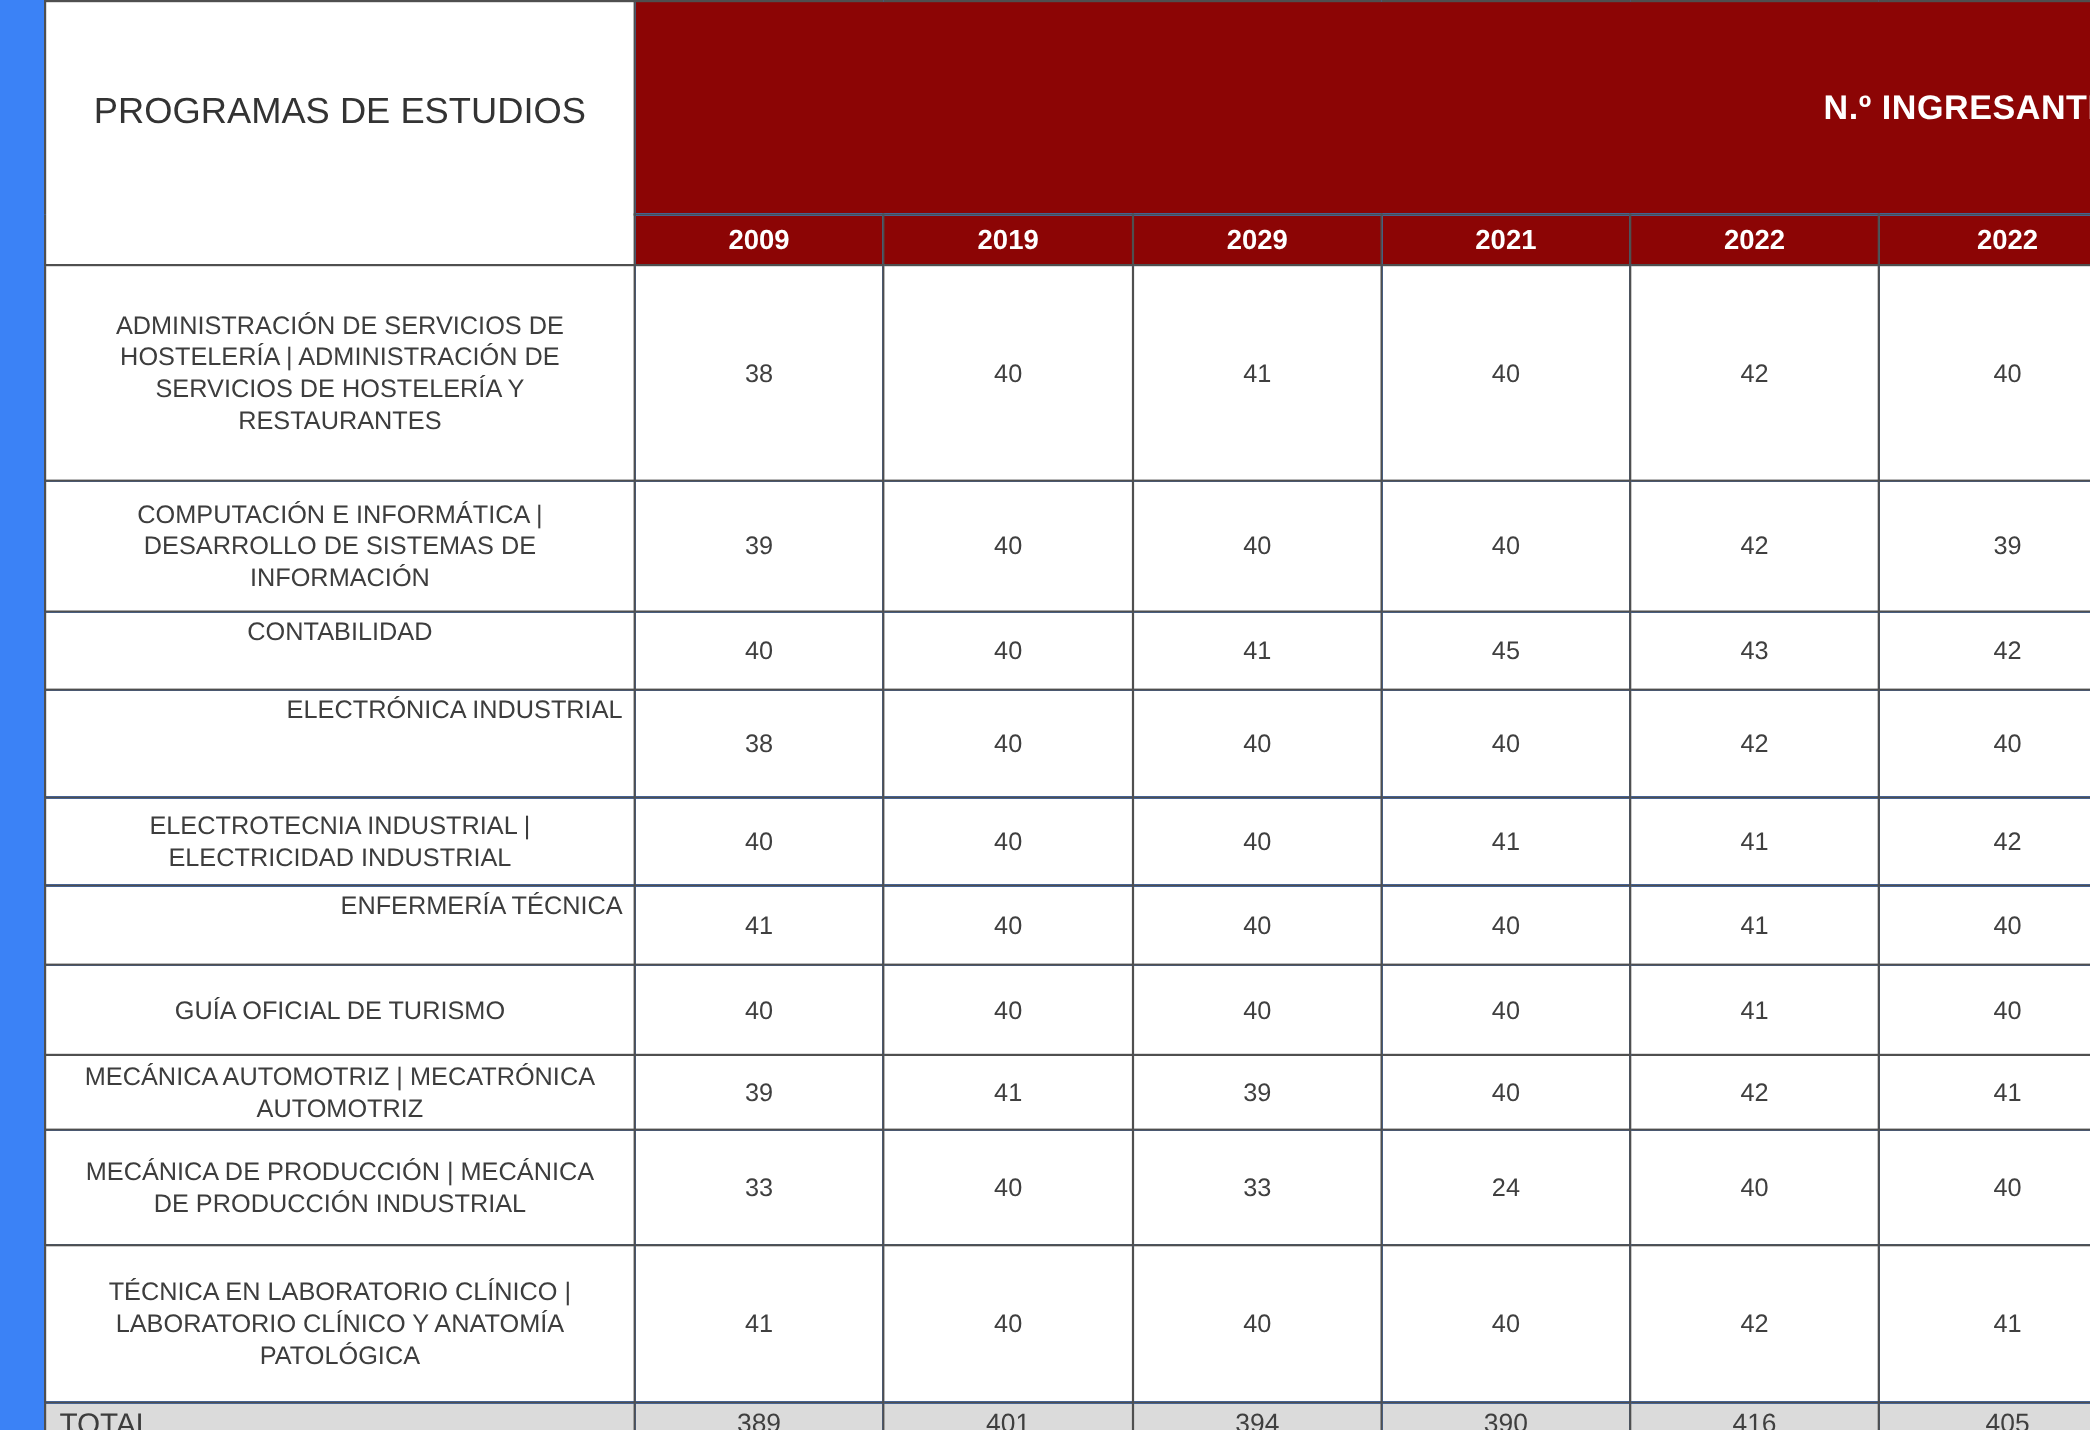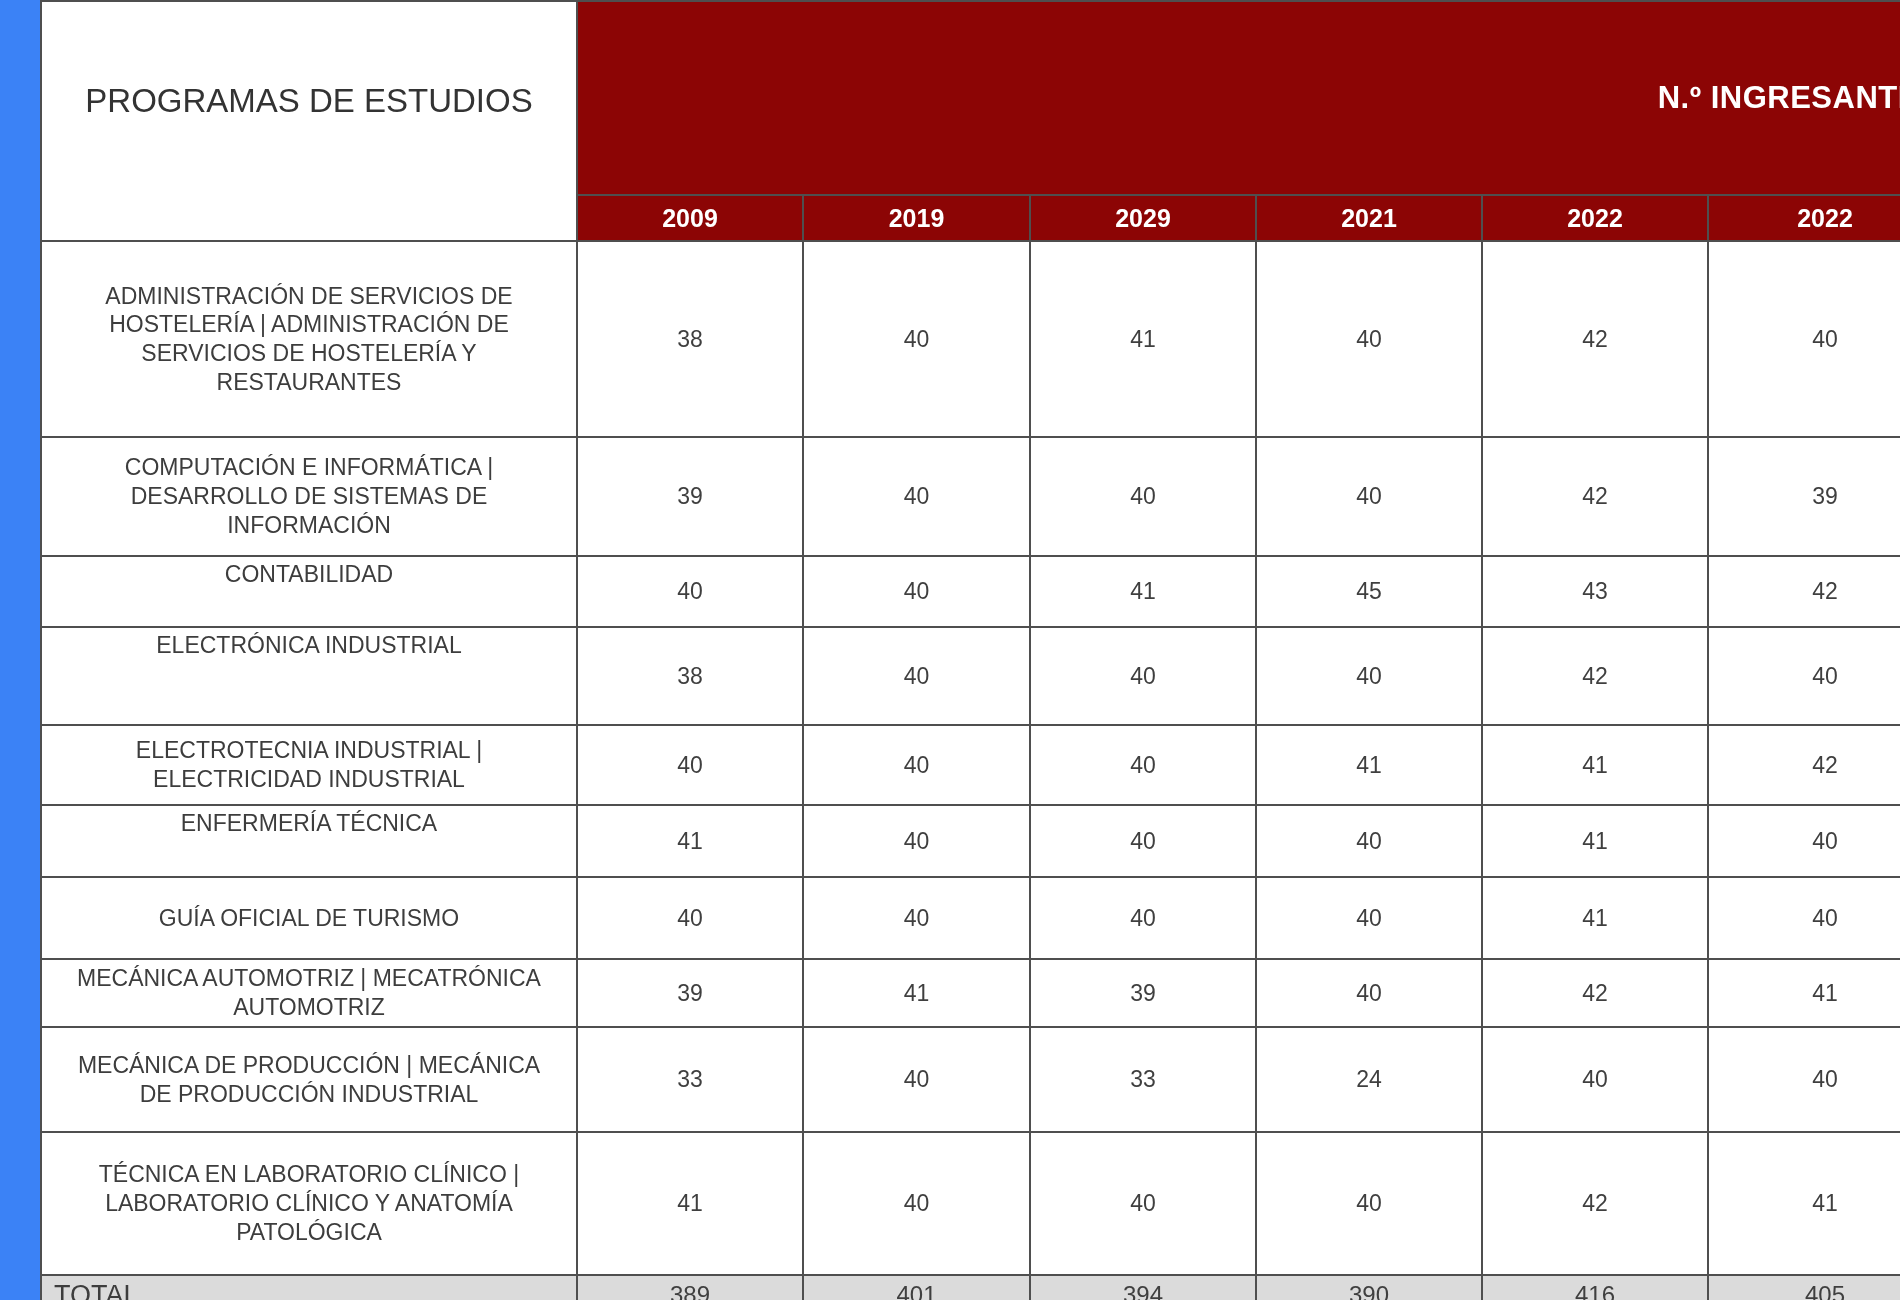--- a/index.html
+++ b/index.html
@@ -71,21 +71,21 @@
     color: #3f3f3f;
     font-size: 23px;
     text-align: center;
     vertical-align: middle;
     background: #ffffff;
     padding: 0;
   }
   tr.top-center td.program { vertical-align: top; padding-top: 3px; }
   tr.top-left td.program {
     vertical-align: top;
-    text-align: center;
+    text-align: right;
     padding: 3px 10px;
   }
   tr.total-row td {
     background: #dbdbdb;
     vertical-align: middle;
   }
   td.total-label {
     color: #3d3d3d;
     font-size: 27px;
     text-align: left;

